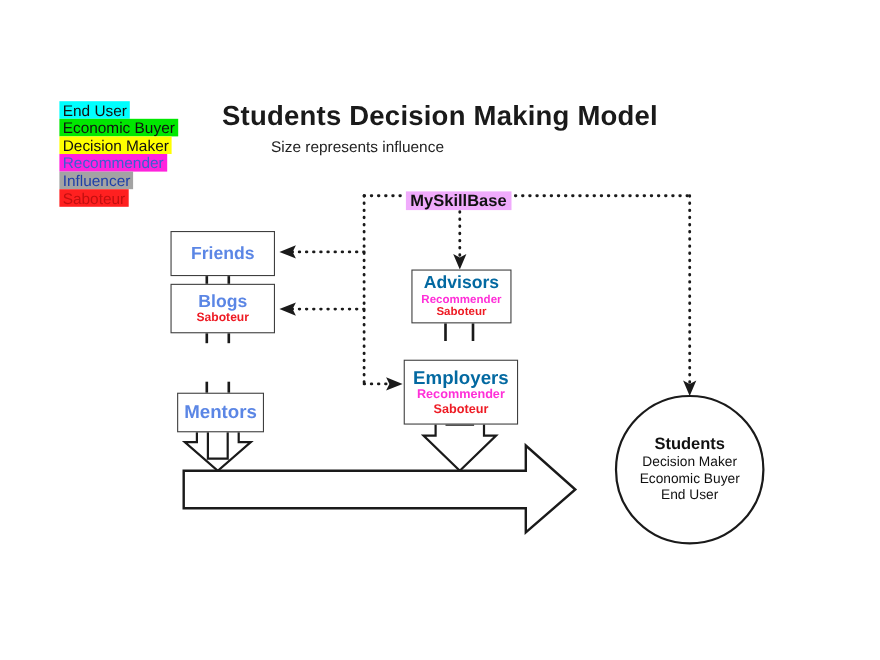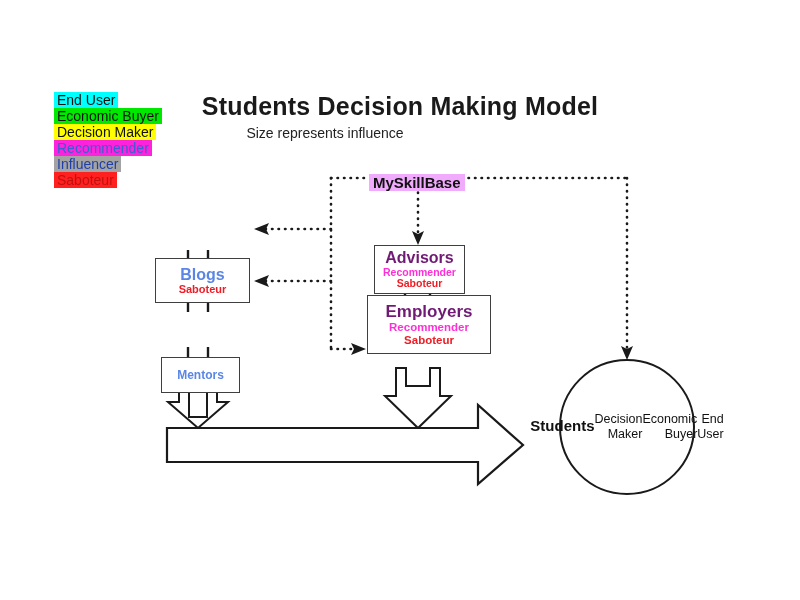--- a/index.html
+++ b/index.html
@@ -79,54 +79,55 @@
     line-height: 1.08;
   }
   .node-role {
     font-weight: bold;
     line-height: 1.1;
   }
 
   .t-influencer { color: #5b86e5; }
   .t-recommender { color: #ff2fd8; }
   .t-saboteur { color: #ee1c25; }
-  .t-black { color: #701a75; }
+  .t-black { color: #0369a1; }
 
   #box-friends  { left:155px; top:210px; width:95px;  height:41px; }
   #box-blogs    { left:155px; top:258px; width:95px;  height:45px; }
   #box-parents  { left:161px; top:311px; width:79px;  height:37px; }
   #box-mentors  { left:161px; top:357px; width:79px;  height:36px; }
   #box-advisors { left:374px; top:245px; width:91px;  height:49px; }
-  #box-employers{ left:367px; top:295px; width:124px; height:59px; }
+  #box-employers{ left:367px; top:327px; width:104px; height:59px; }
 
   #box-friends .node-title  { font-size: 16px; }
   #box-blogs .node-title    { font-size: 16px; }
   #box-blogs .node-role     { font-size: 11px; }
   #box-parents .node-title  { font-size: 15px; }
-  #box-mentors .node-title  { font-size: 12px; }
+  #box-mentors .node-title  { font-size: 17px; }
   #box-advisors .node-title { font-size: 16px; }
   #box-advisors .node-role  { font-size: 10.5px; }
   #box-employers .node-title{ font-size: 17px; }
   #box-employers .node-role { font-size: 11.5px; }
 
   
   #circle-students {
     position: absolute;
     left: 559px;
     top: 359px;
     width: 136px;
     height: 136px;
     border-radius: 50%;
     box-sizing: border-box;
     border: 2px solid #1a1a1a;
     background: #ffffff;
     display: flex;
+    flex-direction: column;
     align-items: center;
     justify-content: center;
-    text-align: right;
+    text-align: center;
     z-index: 3;
   }
   #circle-students .node-title {
     font-size: 15px;
     font-weight: bold;
     color: #111111;
     margin-bottom: 1px;
   }
   .circle-role {
     font-size: 12.5px;
@@ -209,20 +210,23 @@
     <div class="legend-row" style="background:#ff22dd; color:#3a5fd0;">Recommender</div>
     <div class="legend-row" style="background:#a3a3a3; color:#1f3fa8;">Influencer</div>
     <div class="legend-row" style="background:#ff2020; color:#c21010;">Saboteur</div>
   </div>
 
   <div id="title">Students Decision Making Model</div>
   <div id="subtitle">Size represents influence</div>
 
   <div id="myskillbase-label">MySkillBase</div>
 
+  <div class="node-box" id="box-friends">
+    <div class="node-title t-influencer">Friends</div>
+  </div>
 
   <div class="node-box" id="box-blogs">
     <div class="node-title t-influencer">Blogs</div>
     <div class="node-role t-saboteur">Saboteur</div>
   </div>
 
 
   <div class="node-box" id="box-mentors">
     <div class="node-title t-influencer">Mentors</div>
   </div>

